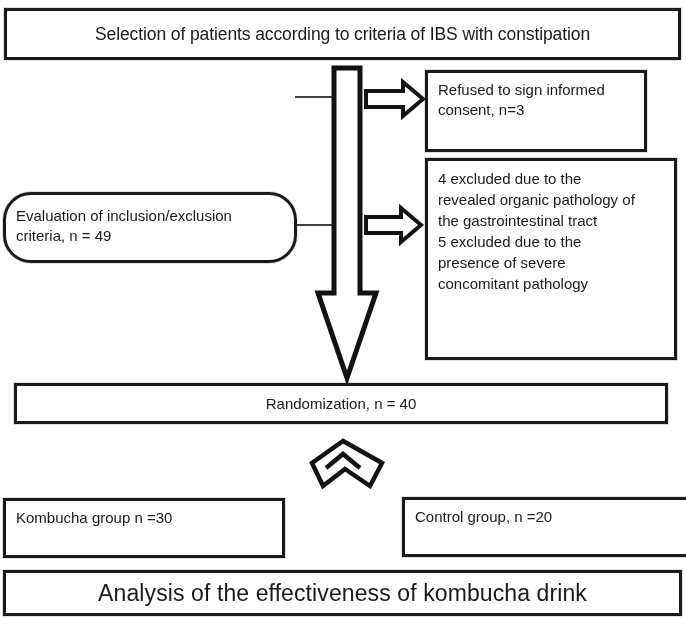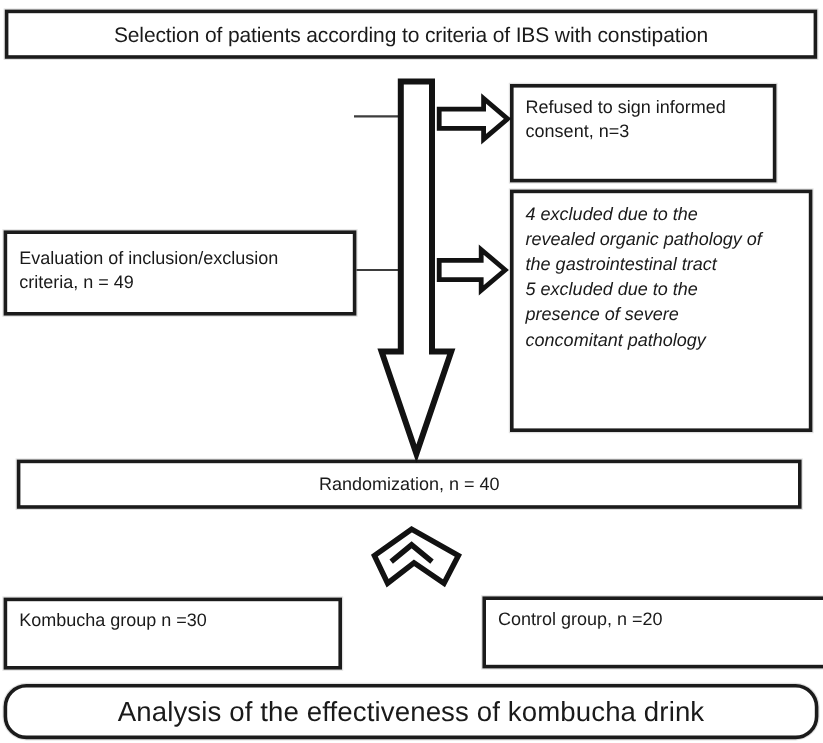--- a/index.html
+++ b/index.html
@@ -20,29 +20,29 @@
     line-height:20px;
     color:#1a1a1a;
   }
   .soft{box-shadow:0 0 0 1px rgba(0,0,0,0.12);}
   .center-text{display:flex;align-items:center;justify-content:center;text-align:center;}
   .top-text{padding:7px 10px;text-align:left;}
   .title{font-size:17.5px;letter-spacing:-0.1px;}
   .big-title{font-size:23px;letter-spacing:0.1px;}
   #arrow-layer{position:absolute;left:0;top:0;width:686px;height:619px;pointer-events:none;}
   
-  #box-top-title   {left:4px;  top:8px;   width:677px; height:41px;}
+  #box-top-title   {left:4px;  top:8px;   width:677px; height:52px;}
   #box-consent     {left:4px;  top:70px;  width:291px; height:55px; padding-top:6px; display:block; text-align:center;}
   #box-refused     {left:425px;top:70px;  width:222px; height:82px;}
-  #box-evaluation  {left:3px;  top:192px; width:294px; height:71px; padding-top:11px;}
-  #box-excluded    {left:425px;top:158px; width:252px; height:202px; line-height:21px;font-style:italic;}
+  #box-evaluation  {left:3px;  top:192px; width:294px; height:71px; padding-top:11px;border-radius:28px;}
+  #box-excluded    {left:425px;top:158px; width:252px; height:202px; line-height:21px;}
   #box-random      {left:14px; top:383px; width:654px; height:41px;text-align:right;}
   #box-kombucha    {left:3px;  top:498px; width:282px; height:60px;}
   #box-control     {left:402px;top:497px; width:299px; height:60px;}
-  #box-bottom-title{left:3px;  top:570px; width:679px; height:46px;border-radius:19px;}
+  #box-bottom-title{left:3px;  top:570px; width:679px; height:46px;}
 </style>
 </head>
 <body>
 
 <div id="stage">
 
   <div id="box-top-title" class="box soft center-text title">
     <span>Selection of patients according to criteria of IBS with constipation</span>
   </div>
 

